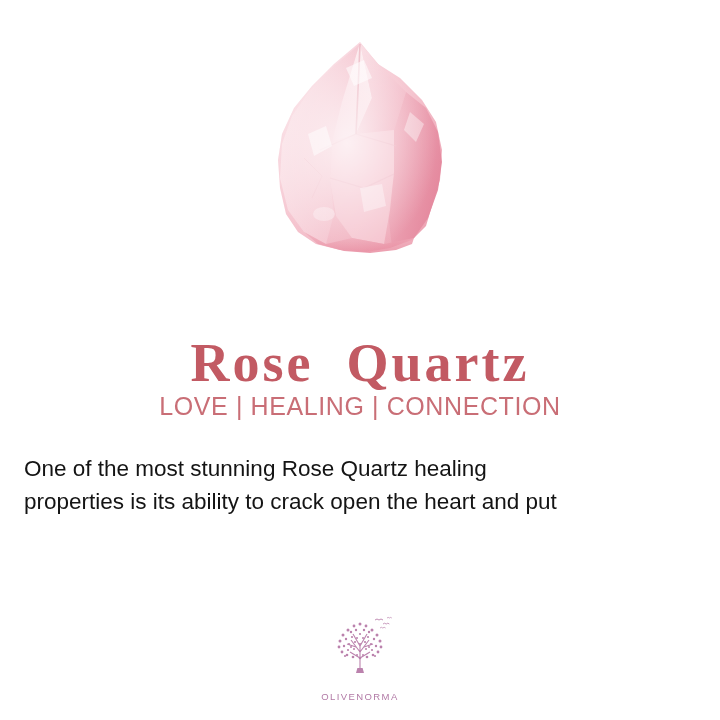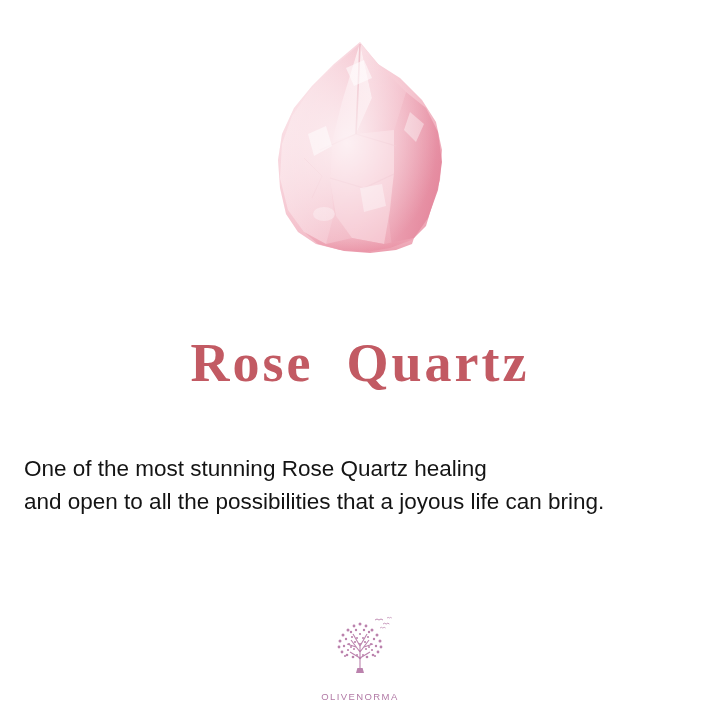--- a/index.html
+++ b/index.html
@@ -181,24 +181,25 @@
 
       <path d="M100 4 L118 26 L140 40 L162 62 L176 84 L182 112 L180 142
                L172 168 L166 188 L152 202 L130 210 L106 214 L80 212
                L56 206 L38 194 L26 176 L20 150 L18 122 L22 96 L34 70
                L52 48 L74 26 Z" fill="url(#gGlow)"></path>
     </svg>
   </div>
 
   <h1 id="title">Rose  Quartz</h1>
 
+  <div id="subtitle">LOVE | HEALING | CONNECTION</div>
 
   <div id="body-copy">
     <span class="line">One of the most stunning Rose Quartz healing</span>
-    <span class="line">and open to all the possibilities that a joyous life can bring.</span>
+    <span class="line">properties is its ability to crack open the heart and put</span>
   </div>
 
   <div id="logo">
     <svg id="logo-mark" width="74" height="66" viewBox="0 0 74 66" role="img" aria-label="Olivenorma">
       <g fill="#bb82ad">
         <circle cx="37" cy="12" r="1.5"></circle>
           <circle cx="31" cy="14" r="1.4"></circle>
         <circle cx="43" cy="14" r="1.4"></circle>
           <circle cx="25" cy="18" r="1.5"></circle>
         <circle cx="49" cy="18" r="1.5"></circle>

